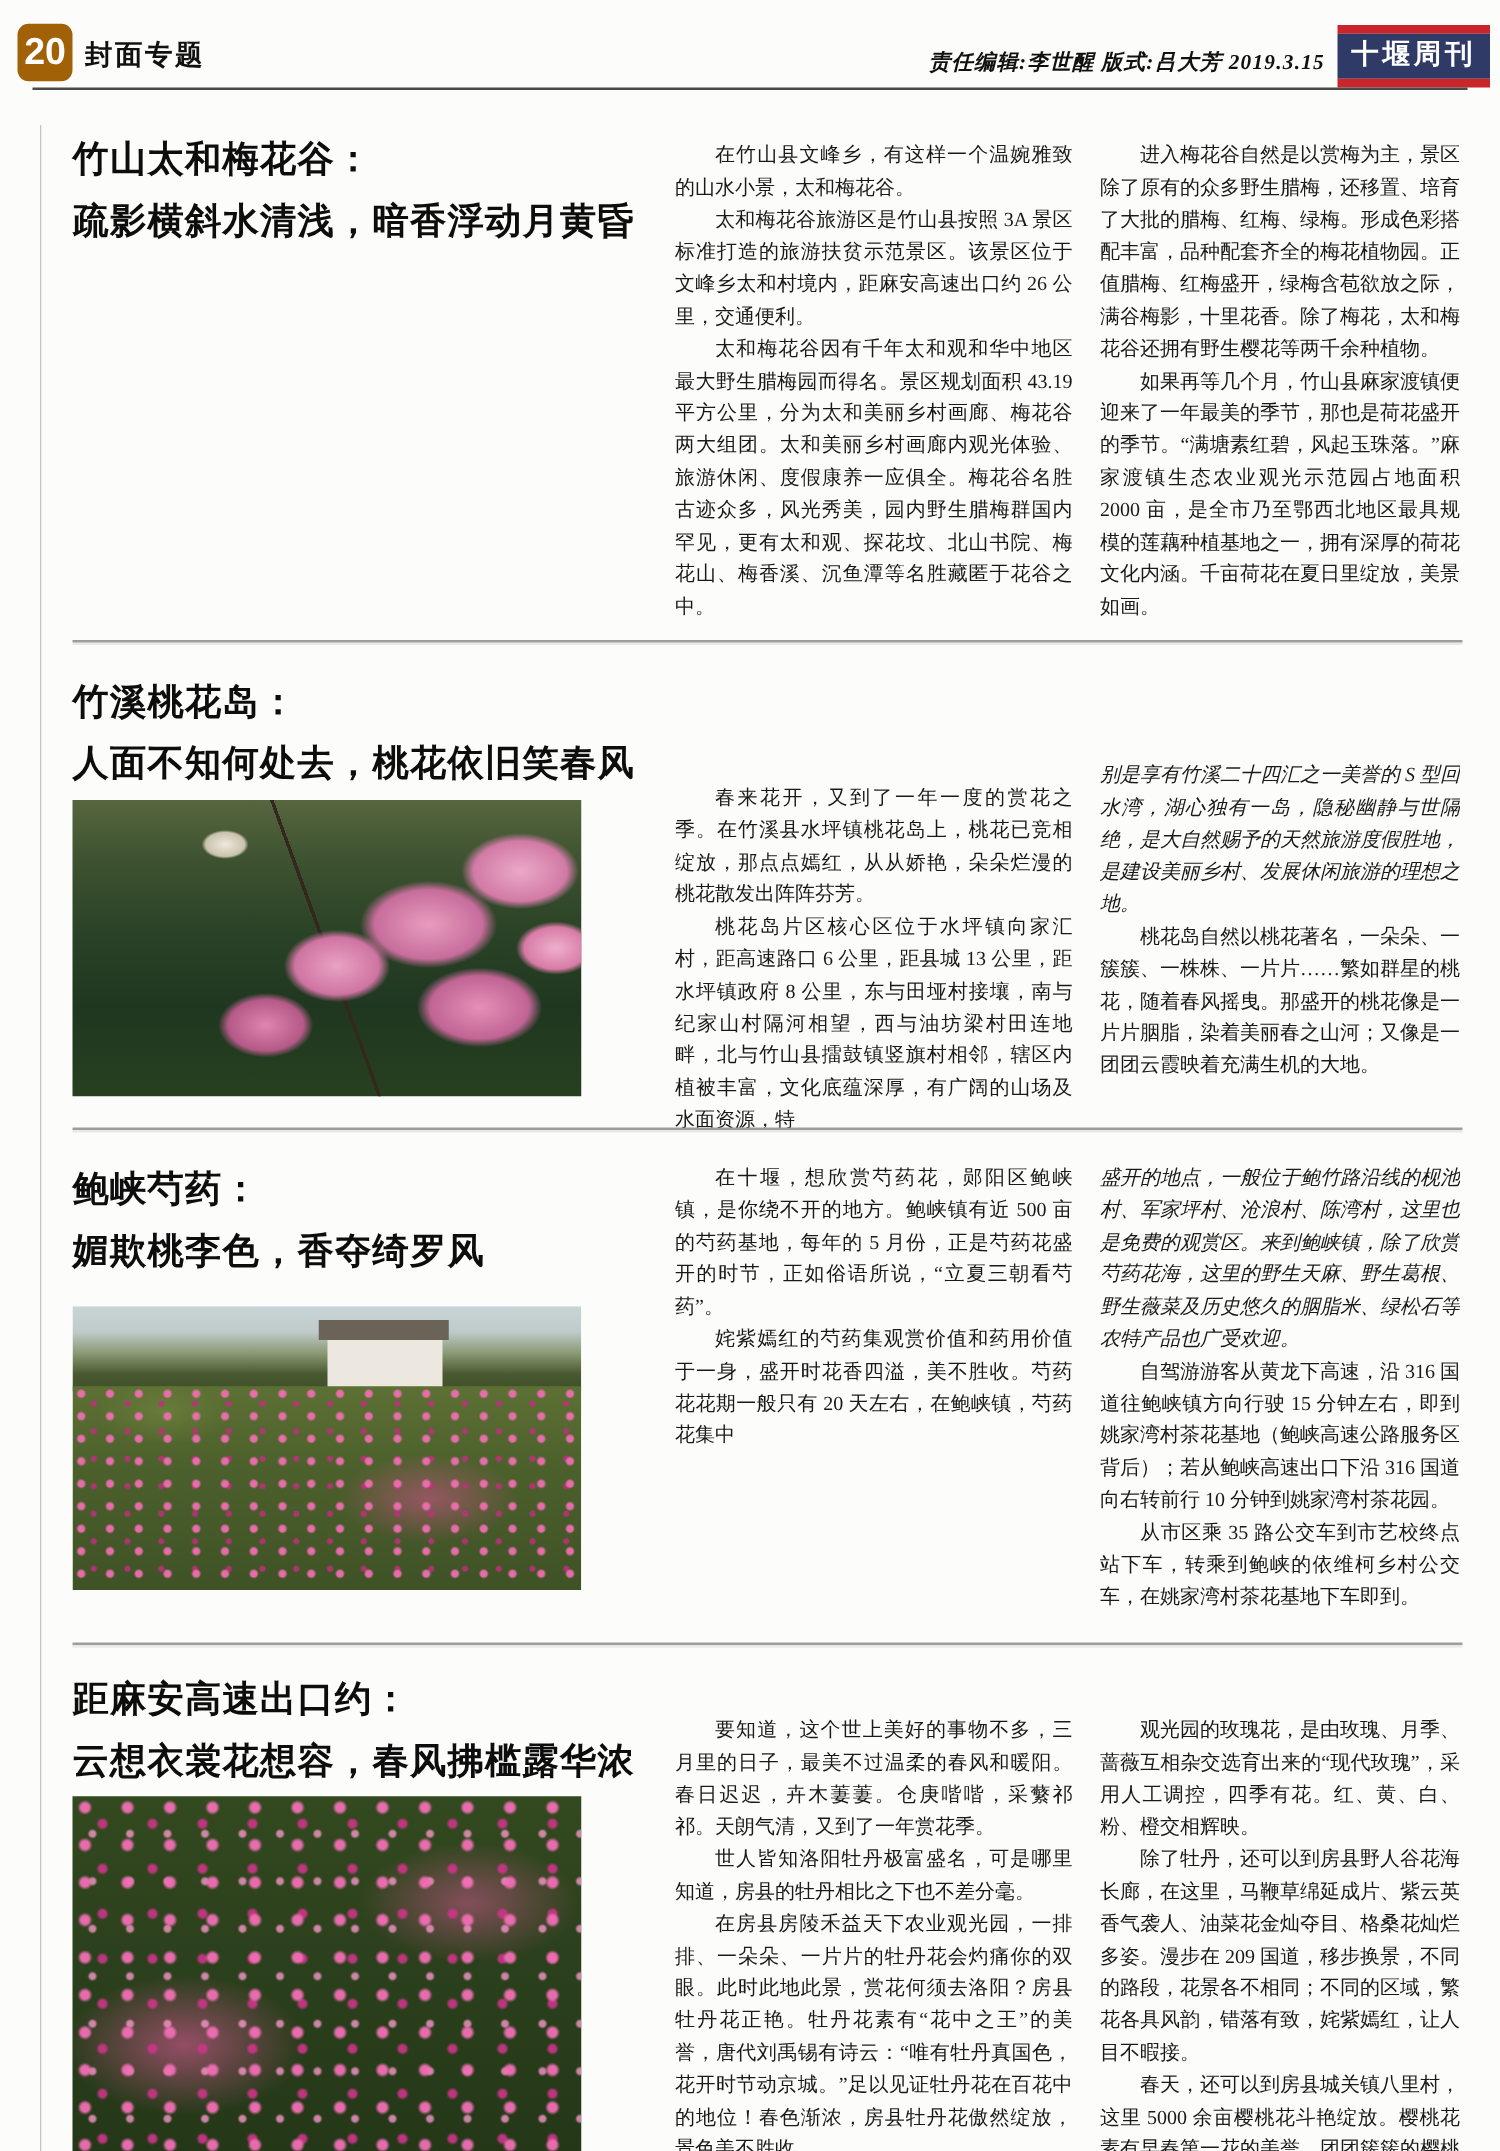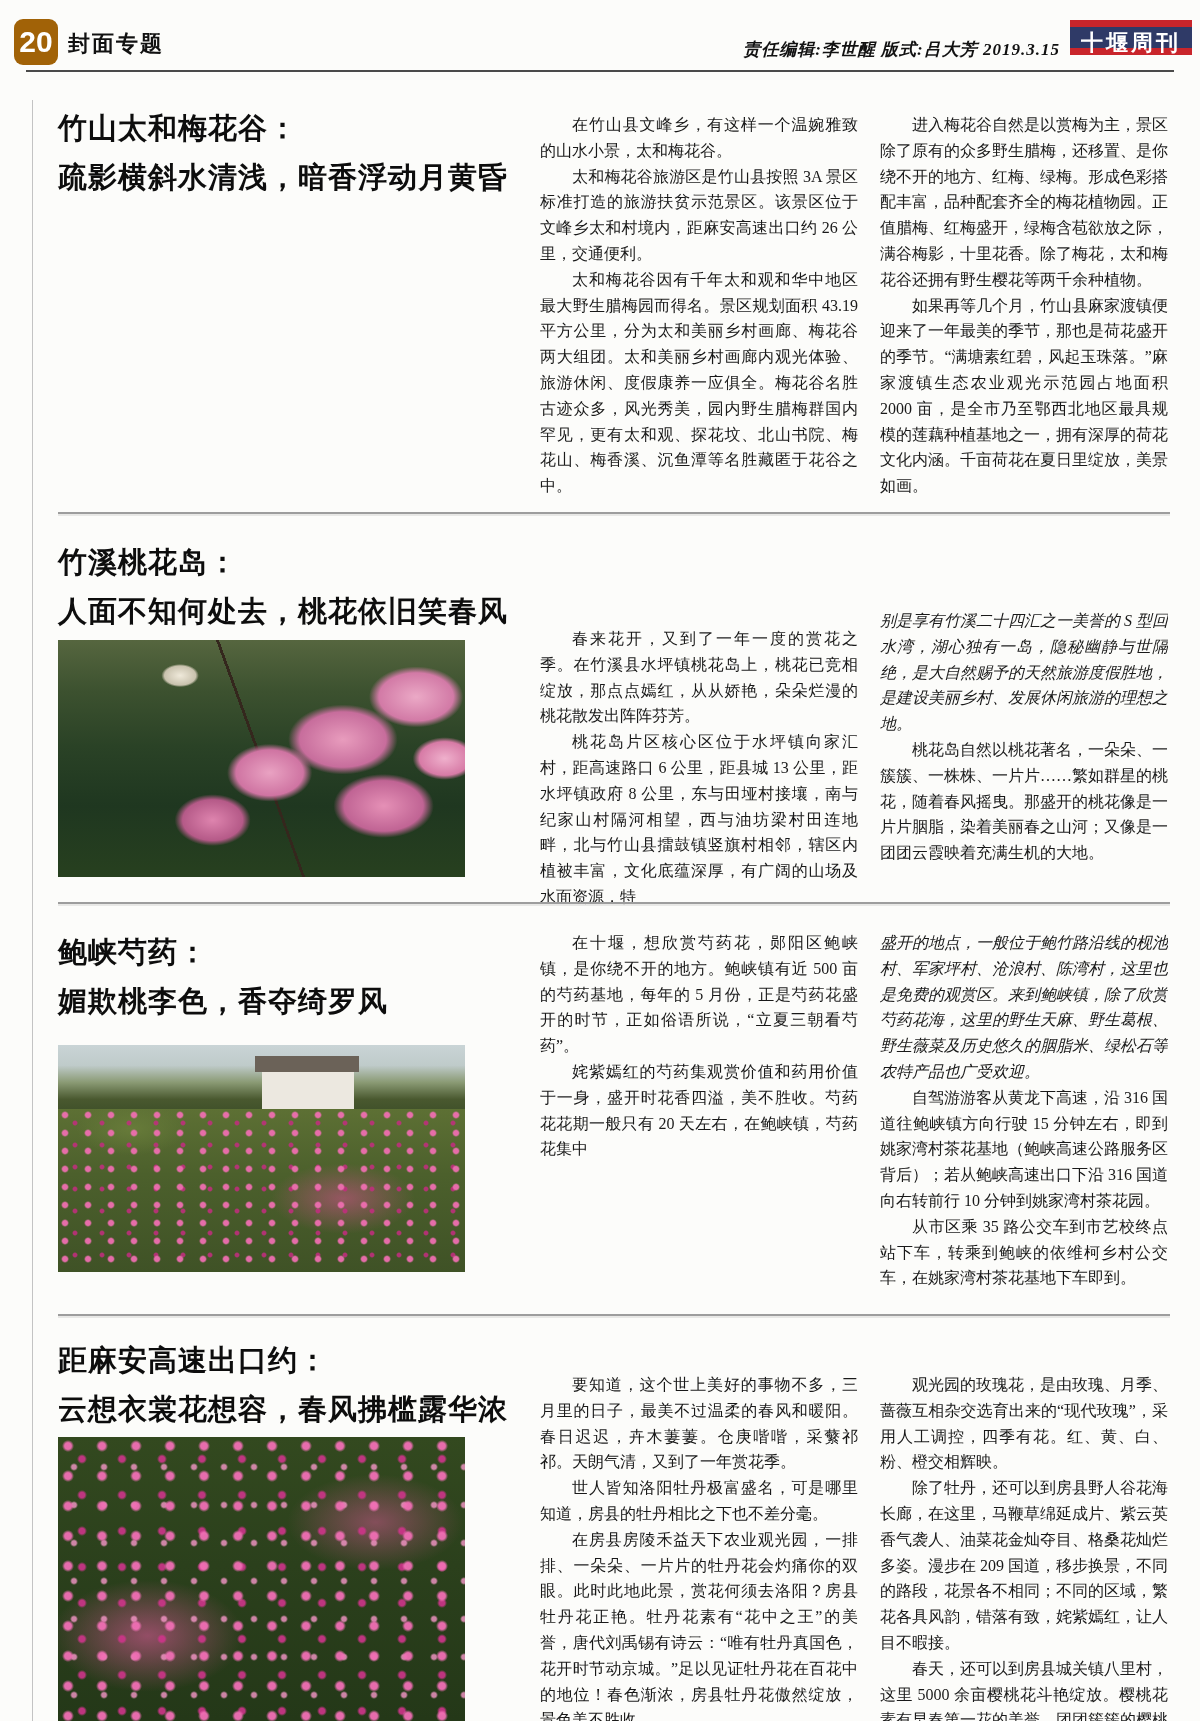--- a/index.html
+++ b/index.html
@@ -20,21 +20,21 @@
     left:68px;top:29px;font:700 22px "Liberation Sans","DejaVu Sans",sans-serif;color:#111;
     letter-spacing:2px;
   }
   .editor-line{
     left:640px;top:38px;width:420px;text-align:right;
     font:italic 700 17px "Liberation Serif",serif;color:#111;letter-spacing:1px;
   }
   .masthead{left:1070px;top:20px;width:122px;height:46px;}
   .masthead .bar{height:7px;background:#c9252b;}
   .masthead .name{
-    height:21px;background:#2f3a67;color:#fff;text-align:center;
+    height:36px;background:#2f3a67;color:#fff;text-align:center;
     font:700 22px/32px "Liberation Serif",serif;letter-spacing:3px;
   }
   .header-rule{left:26px;top:70px;width:1148px;height:2px;background:#4a4a4a;}
   .left-rule{left:32px;top:100px;width:1px;height:1621px;background:#c3c3c3;}
   .divider{left:58px;width:1112px;height:2px;background:#9d9d9d;box-shadow:0 2px 0 rgba(0,0,0,.08);}
   
   .headline{
     left:58px;width:470px;font-weight:900;font-size:29px;line-height:49px;
     color:#0d0d0d;letter-spacing:1px;font-family:"Liberation Serif","DejaVu Serif",serif;
   }
@@ -120,21 +120,21 @@
   <div>竹山太和梅花谷：</div>
   <div>疏影横斜水清浅，暗香浮动月黄昏</div>
 </div>
 <div class="abs photo photo1" style="top:200px;height:252px;"></div>
 <div class="abs col col-mid" style="top:112px;height:396px;">
   <p>在竹山县文峰乡，有这样一个温婉雅致的山水小景，太和梅花谷。</p>
   <p>太和梅花谷旅游区是竹山县按照 3A 景区标准打造的旅游扶贫示范景区。该景区位于文峰乡太和村境内，距麻安高速出口约 26 公里，交通便利。</p>
   <p>太和梅花谷因有千年太和观和华中地区最大野生腊梅园而得名。景区规划面积 43.19 平方公里，分为太和美丽乡村画廊、梅花谷两大组团。太和美丽乡村画廊内观光体验、旅游休闲、度假康养一应俱全。梅花谷名胜古迹众多，风光秀美，园内野生腊梅群国内罕见，更有太和观、探花坟、北山书院、梅花山、梅香溪、沉鱼潭等名胜藏匿于花谷之中。</p>
 </div>
 <div class="abs col col-right" style="top:112px;height:396px;">
-  <p>进入梅花谷自然是以赏梅为主，景区除了原有的众多野生腊梅，还移置、是你绕不开的地方、红梅、绿梅。形成色彩搭配丰富，品种配套齐全的梅花植物园。正值腊梅、红梅盛开，绿梅含苞欲放之际，满谷梅影，十里花香。除了梅花，太和梅花谷还拥有野生樱花等两千余种植物。</p>
+  <p>进入梅花谷自然是以赏梅为主，景区除了原有的众多野生腊梅，还移置、培育了大批的腊梅、红梅、绿梅。形成色彩搭配丰富，品种配套齐全的梅花植物园。正值腊梅、红梅盛开，绿梅含苞欲放之际，满谷梅影，十里花香。除了梅花，太和梅花谷还拥有野生樱花等两千余种植物。</p>
   <p>如果再等几个月，竹山县麻家渡镇便迎来了一年最美的季节，那也是荷花盛开的季节。“满塘素红碧，风起玉珠落。”麻家渡镇生态农业观光示范园占地面积 2000 亩，是全市乃至鄂西北地区最具规模的莲藕种植基地之一，拥有深厚的荷花文化内涵。千亩荷花在夏日里绽放，美景如画。</p>
 </div>
 
 <div class="abs divider" style="top:512px;"></div>
 
 <div class="abs headline" style="top:538px;">
   <div>竹溪桃花岛：</div>
   <div>人面不知何处去，桃花依旧笑春风</div>
 </div>
 <div class="abs photo photo2" style="top:640px;height:237px;"></div>

